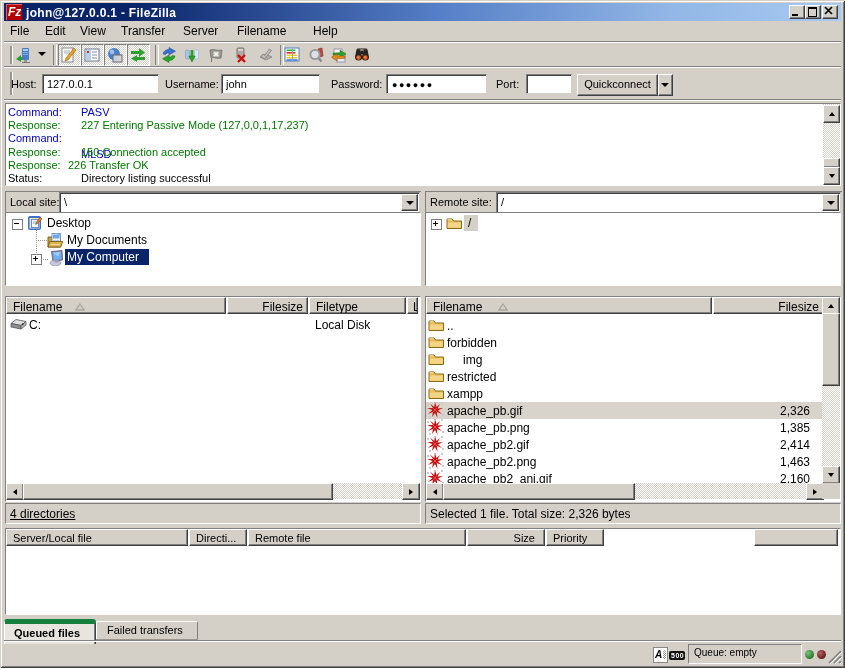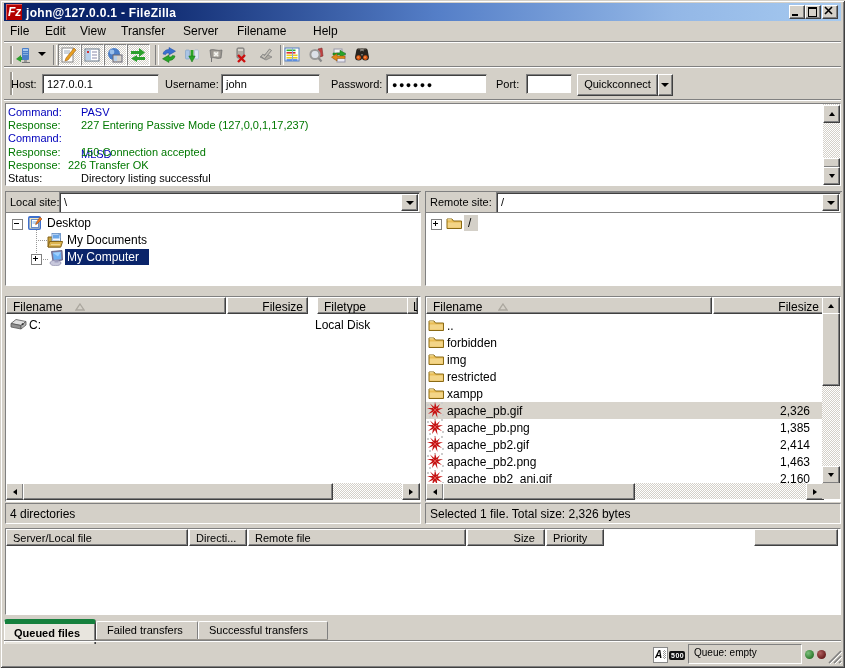--- a/index.html
+++ b/index.html
@@ -338,21 +338,21 @@
 </div>
 
 <div class="abs sunken" id="locallist" style="left:5px;top:296px;width:414px;height:204px;background:#fff;font-size:12px;">
   <div class="abs" style="left:0;top:0;width:412px;height:17px;">
     <div class="hdrcell" style="left:0;width:220px;">Filename
       <svg width="10" height="9" style="position:absolute;left:68px;top:5px;">
           <path d="M5 1 L9 7 L1 7 Z" fill="none" stroke="#aaa69e" stroke-width="1.3"></path>
         </svg>
     </div>
     <div class="hdrcell" style="left:221px;width:81px;text-align:right;">Filesize</div>
-    <div class="hdrcell" style="left:303px;width:97px;margin-left:8px;">Filetype</div>
+    <div class="hdrcell" style="left:303px;width:97px;">Filetype</div>
     <div class="hdrcell" style="left:401px;width:11px;padding-left:5px;">L</div>
   </div>
 
   <div class="abs" style="left:4px;top:21px;width:17px;height:13px;">
     <svg width="17" height="13">
       <polygon points="1,5.5 6,1.5 16,3.5 11,7.5" fill="#e0e0e0" stroke="#555" stroke-width="0.8"></polygon>
       <polygon points="1,5.5 11,7.5 11,11 1,9" fill="#909090" stroke="#555" stroke-width="0.8"></polygon>
       <polygon points="11,7.5 16,3.5 16,7 11,11" fill="#b8b8b8" stroke="#555" stroke-width="0.8"></polygon>
       <circle cx="12.6" cy="6.2" r="1" fill="#333"></circle>
     </svg>
@@ -395,21 +395,21 @@
           <path d="M1.5 3.8 L5.6 3.8" stroke="#f8e6a8" stroke-width="1"></path>
         </svg>
       <span class="abs" style="left:21px;top:2px;">forbidden</span>
       </div>
     <div class="abs" style="left:0;top:54px;width:398px;height:17px;">
       <svg width="17" height="14" style="position:absolute;left:2px;top:1px;">
           <path d="M1 3 L6 3 L7.5 5 L15.5 5 L15.5 12.5 L1 12.5 Z" fill="#e9bd56" stroke="#8a6a14"></path>
           <rect x="1.8" y="6.5" width="13" height="5.2" fill="#f3d588"></rect>
           <path d="M1.5 3.8 L5.6 3.8" stroke="#f8e6a8" stroke-width="1"></path>
         </svg>
-      <span class="abs" style="left:5px;top:2px;padding-left:16px;">img</span>
+      <span class="abs" style="left:21px;top:2px;padding-left:16px;">img</span>
       </div>
     <div class="abs" style="left:0;top:71px;width:398px;height:17px;">
       <svg width="17" height="14" style="position:absolute;left:2px;top:1px;">
           <path d="M1 3 L6 3 L7.5 5 L15.5 5 L15.5 12.5 L1 12.5 Z" fill="#e9bd56" stroke="#8a6a14"></path>
           <rect x="1.8" y="6.5" width="13" height="5.2" fill="#f3d588"></rect>
           <path d="M1.5 3.8 L5.6 3.8" stroke="#f8e6a8" stroke-width="1"></path>
         </svg>
       <span class="abs" style="left:21px;top:2px;">restricted</span>
       </div>
     <div class="abs" style="left:0;top:88px;width:398px;height:17px;">
@@ -514,21 +514,21 @@
     <div class="abs raised" style="left:17px;top:0;width:190px;height:15px;"></div>
     <div class="abs raised arrowbtn" style="left:380px;top:0;width:16px;height:15px;">
       <div style="width:0;height:0;border:3.5px solid transparent;border-left:4px solid #000;margin-right:-3px;"></div>
       </div>
   </div>
 
   <div class="abs" style="left:396px;top:186px;width:18px;height:16px;background:#D4D0C8;"></div>
 </div>
 
 <div class="abs sunken" style="left:5px;top:503px;width:414px;height:19px;background:#D4D0C8;padding-top:0;">
-  <div style="padding:3px 0 0 4px;font-size:12px;">4 directories</div>
+  <div style="padding:3px 0 0 4px;font-size:12px;text-decoration:underline;">4 directories</div>
   </div>
 <div class="abs sunken" style="left:425px;top:503px;width:414px;height:19px;background:#D4D0C8;">
   <div style="padding:3px 0 0 4px;font-size:12px;">Selected 1 file. Total size: 2,326 bytes</div>
   </div>
 
 <div class="abs sunken" id="queue" style="left:5px;top:528px;width:834px;height:85px;background:#fff;">
   <div class="abs" style="left:0;top:0;width:832px;height:17px;">
     <div class="hdrcell" style="left:0;width:182px;">Server/Local file</div>
     <div class="hdrcell" style="left:183px;width:58px;">Directi...</div>
     <div class="hdrcell" style="left:242px;width:218px;">Remote file</div>
@@ -540,24 +540,20 @@
 
 <div class="abs" id="tabs" style="left:4px;top:618px;width:837px;height:21px;">
   <div class="abs" style="left:0px;top:1px;width:90px;height:20px;background:#e8e5de;
     border-top:5px solid #15803d;border-left:1px solid #fff;border-right:1px solid #404040;
     box-shadow:inset -1px 0 0 #808080;border-radius:3px 3px 0 0;">
     <div style="padding:3px 0 0 9px;font-weight:bold;">Queued files</div>
     </div>
   <div class="abs" style="left:92px;top:3px;width:100px;height:17px;background:#d4d0c8;
     border-top:1px solid #fff;border-left:1px solid #fff;border-right:1px solid #808080;border-radius:2px 2px 0 0;box-shadow:0 1px 0 #9a968e;">
     <div style="padding:2px 0 0 10px;">Failed transfers</div>
-    </div>
-  <div class="abs" style="left:194px;top:3px;width:128px;height:17px;background:#d4d0c8;
-    border-top:1px solid #fff;border-left:1px solid #fff;border-right:1px solid #808080;border-radius:2px 2px 0 0;box-shadow:0 1px 0 #9a968e;">
-    <div style="padding:2px 0 0 10px;">Successful transfers</div>
     </div>
 </div>
 
 <div class="abs" style="left:4px;top:640px;width:837px;height:1px;background:#808080;"></div>
 <div class="abs" style="left:4px;top:641px;width:837px;height:1px;background:#fff;"></div>
 <div class="abs" id="statusbar" style="left:4px;top:642px;width:837px;height:22px;">
   <div class="abs" style="left:649px;top:5px;width:13px;height:14px;background:#fff;border:1px solid #888;">
     <span style="position:absolute;left:1px;top:1px;font-size:10px;font-weight:bold;font-style:italic;">A</span>
     <div class="abs" style="right:1px;top:2px;width:3px;height:9px;background-image:conic-gradient(#999 25%,#fff 25% 50%,#999 50% 75%,#fff 75%);background-size:2px 2px;"></div>
   </div>

